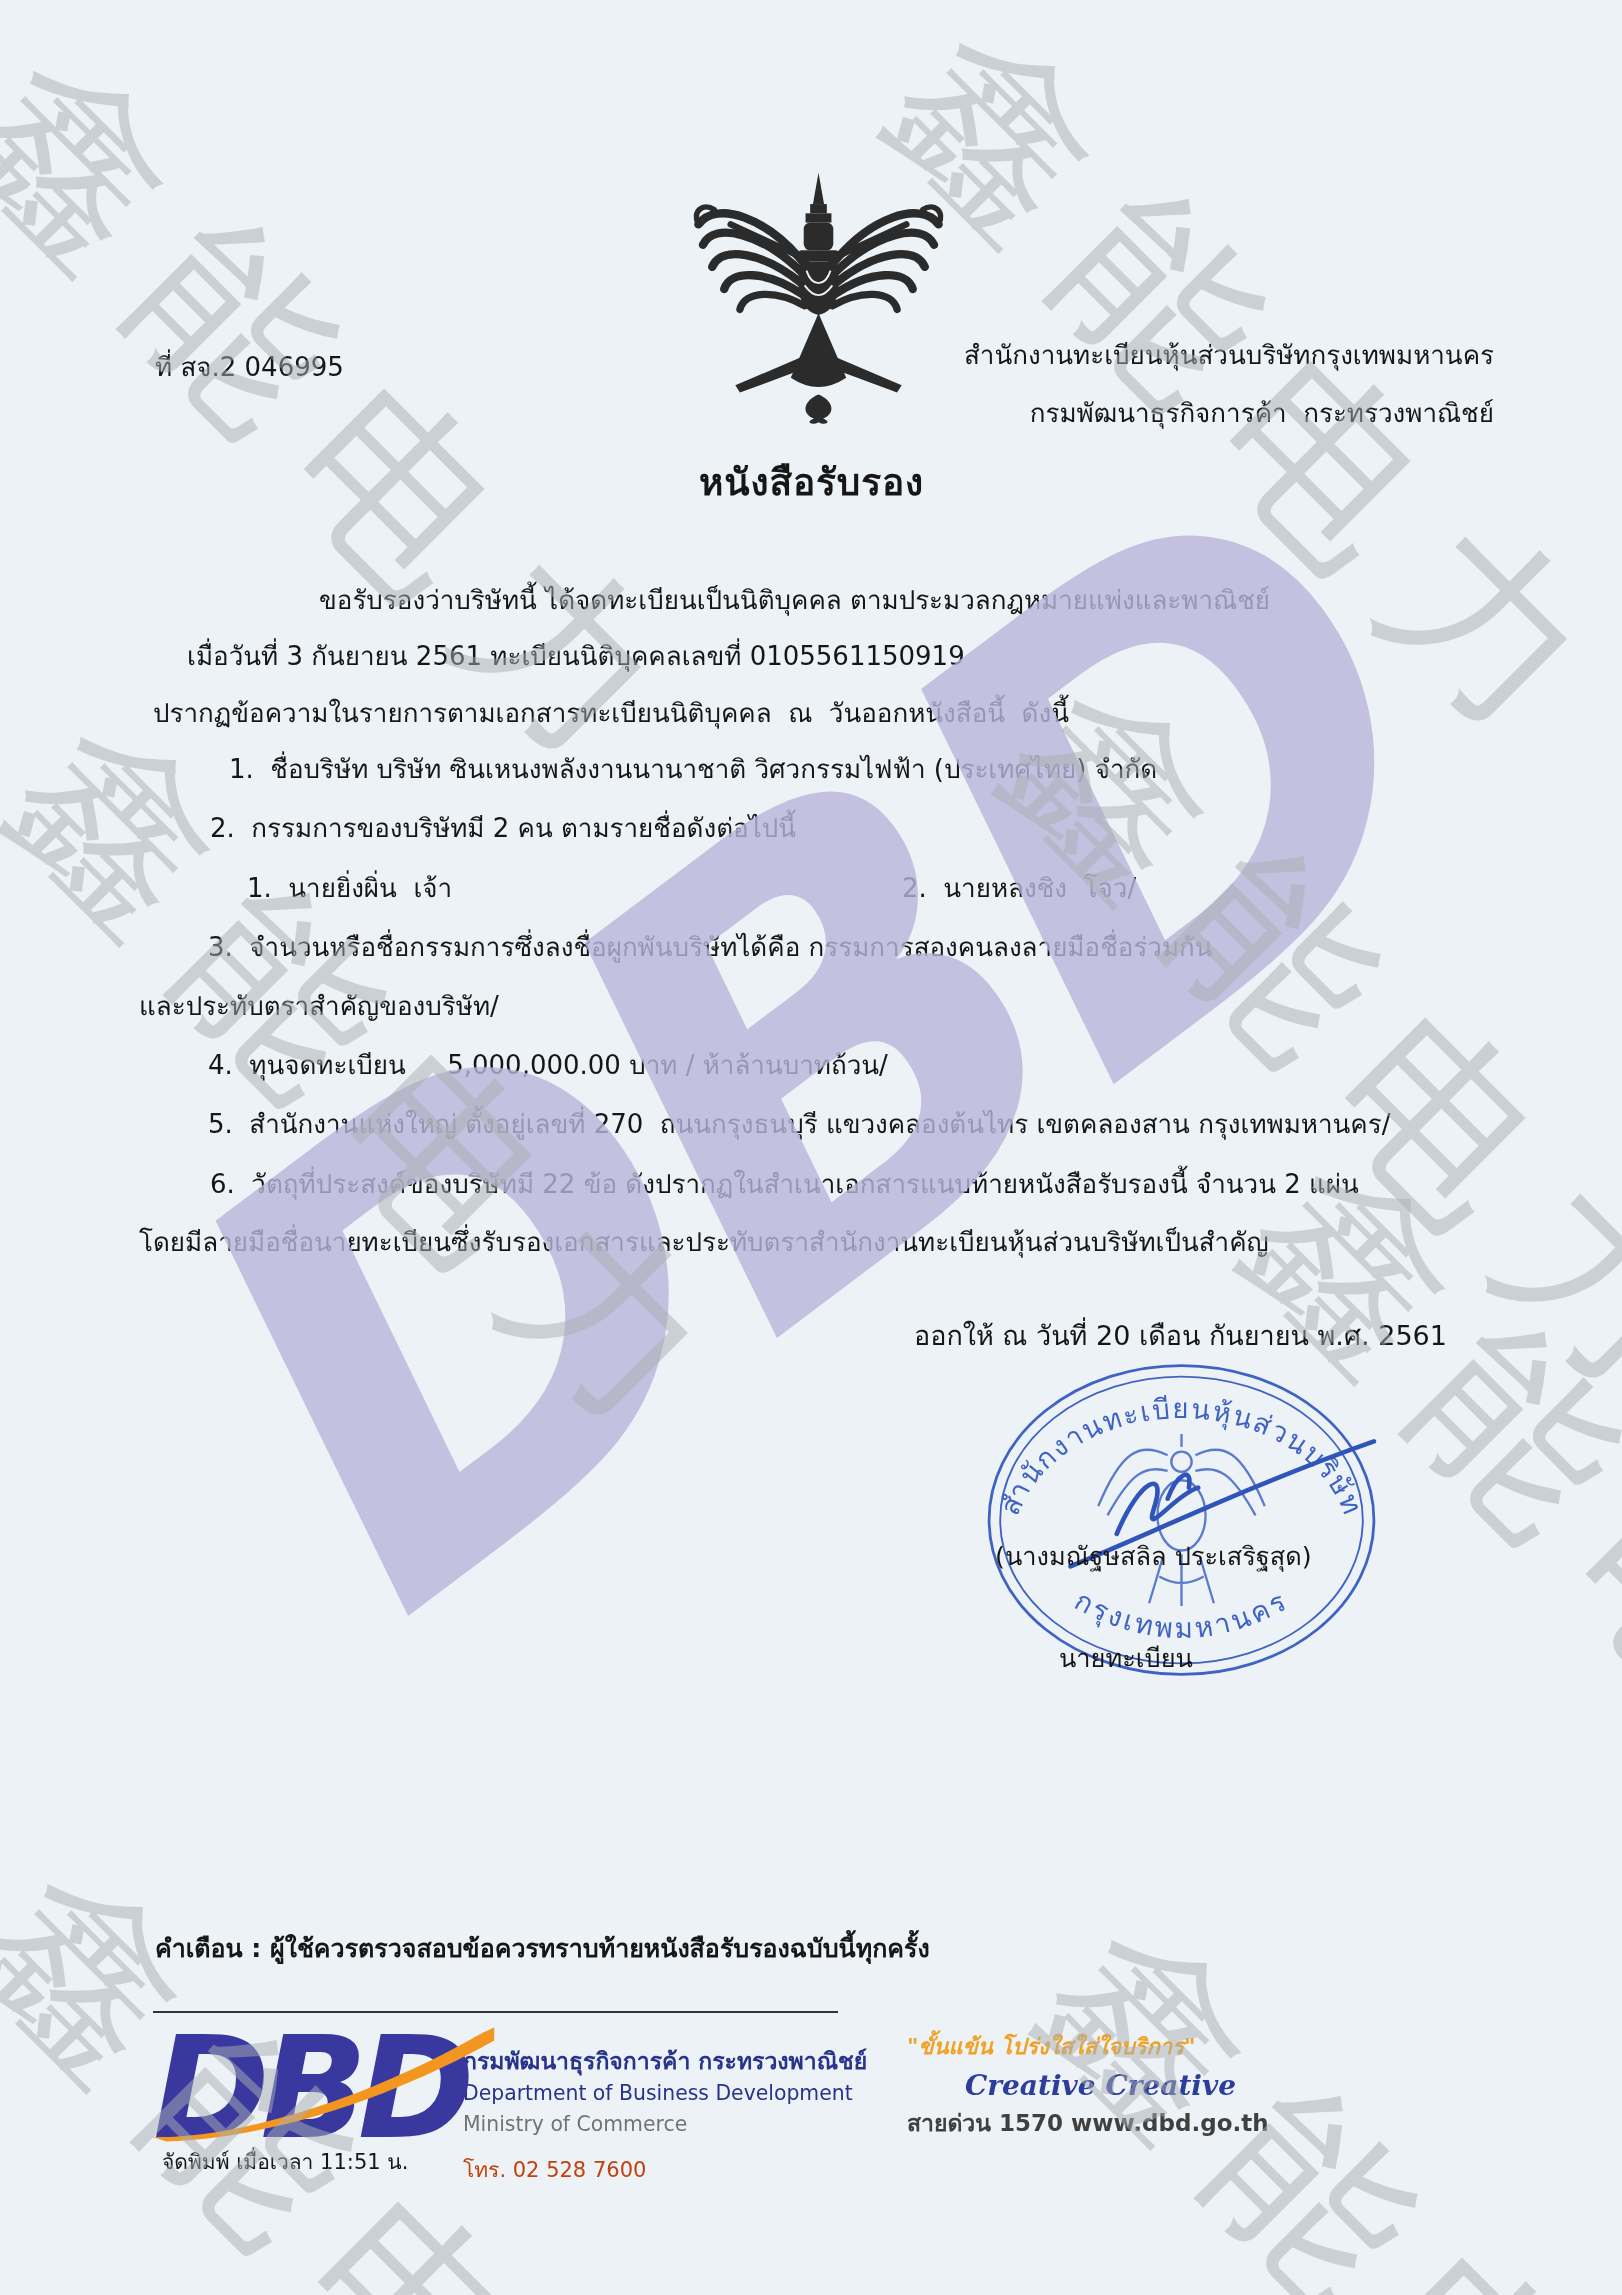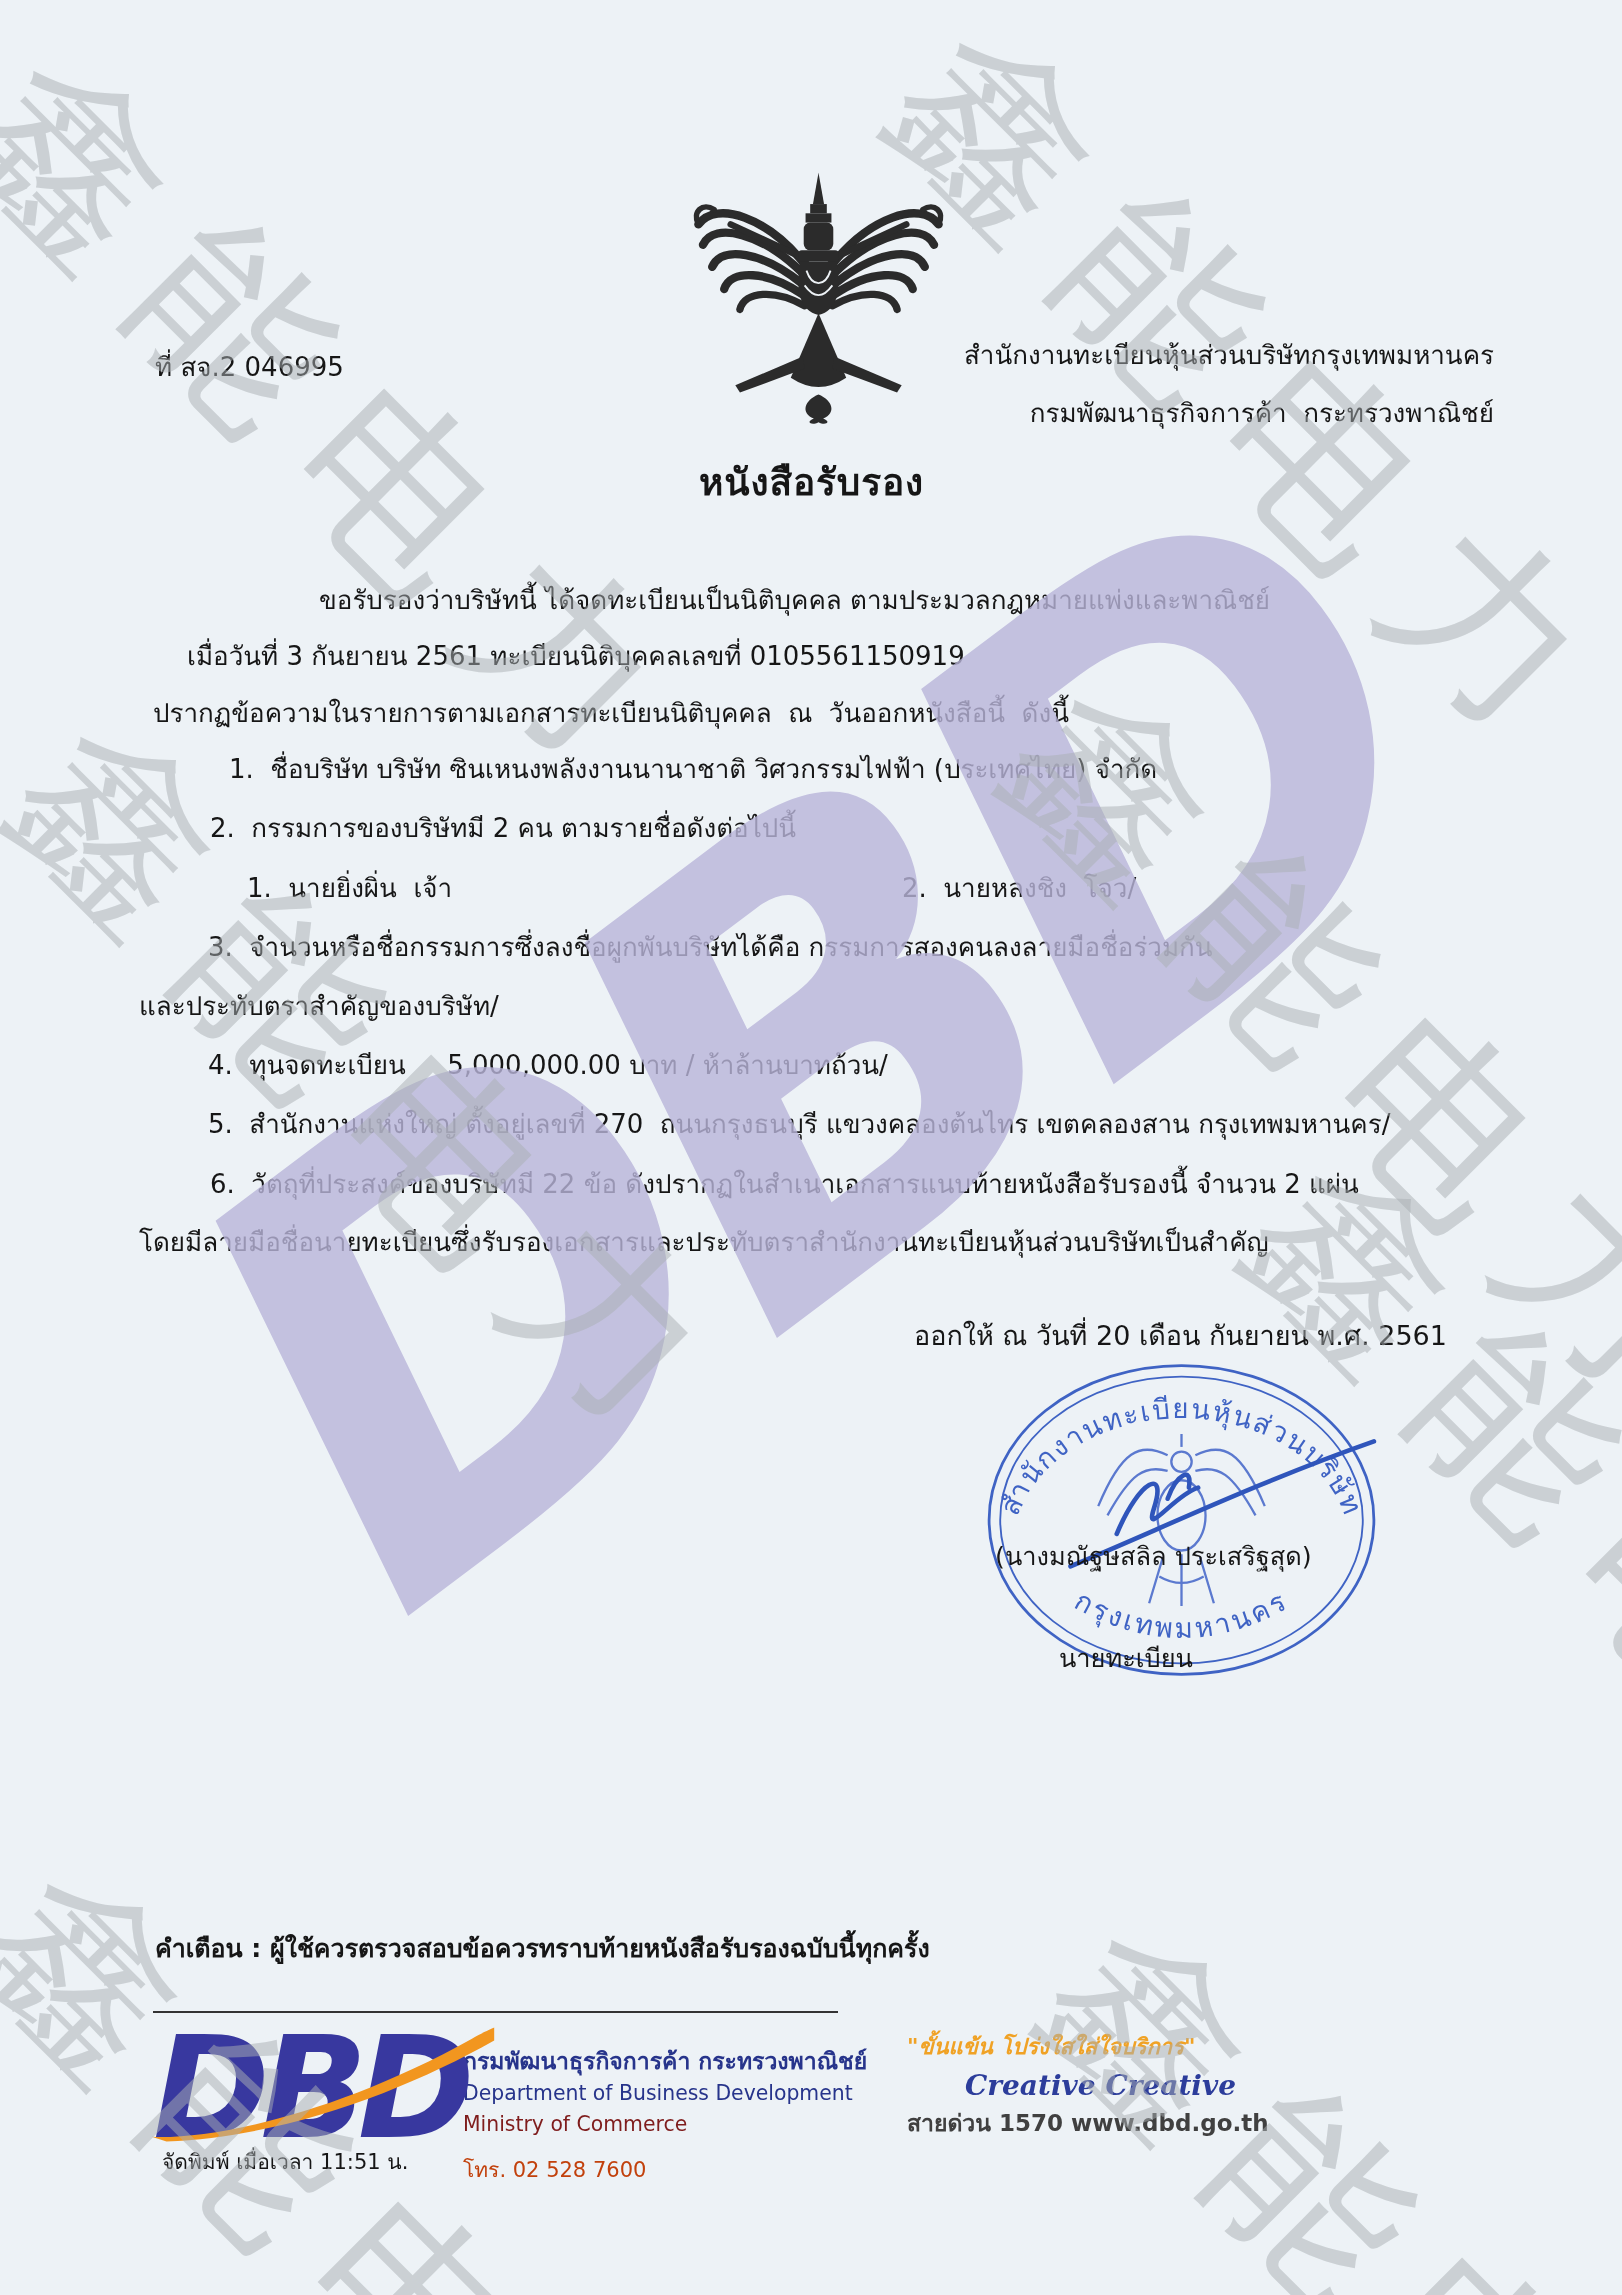--- a/index.html
+++ b/index.html
@@ -41,21 +41,21 @@
   .stamp{position:absolute;left:978px;top:1358px;width:407px;height:324px;z-index:4;}
   
   .hrline{position:absolute;left:153px;top:2011px;width:685px;height:1.9px;background:#333;z-index:3;}
   .logo-box{position:absolute;left:153px;top:2025px;width:342px;height:125px;z-index:3;}
   .logo-text{position:absolute;left:0;top:0;font-size:141px;line-height:0.9;font-weight:800;font-style:italic;
              letter-spacing:-0.07em;color:#38389f;}
   .logo-swoosh{position:absolute;left:-4.6px;top:-4.6px;width:361px;height:130px;}
   .print-time{left:162px;top:2149px;font-size:21px;}
   .dept-th{left:463px;top:2047px;font-size:23px;font-weight:700;color:#27348b;}
   .dept-en{left:463px;top:2081px;font-size:20.4px;font-weight:500;color:#27348b;}
-  .ministry-en{left:463px;top:2112px;font-size:20.4px;font-weight:500;color:#7f1d1d;}
+  .ministry-en{left:463px;top:2112px;font-size:20.4px;font-weight:500;color:#737373;}
   .phone{left:463px;top:2157px;font-size:21px;color:#c2410c;}
   .slogan-th{left:907px;top:2033px;font-size:22px;font-style:italic;font-weight:700;color:#f0a225;}
   .slogan-en{left:965px;top:2068px;font-size:28px;font-style:italic;font-weight:700;color:#2c3d9b;
              font-family:"DejaVu Serif","Liberation Serif",serif;}
   .hotline{left:907px;top:2109px;font-size:23px;font-weight:700;color:#404040;}
 </style>
 </head>
 <body>
 
 <div class="page">

